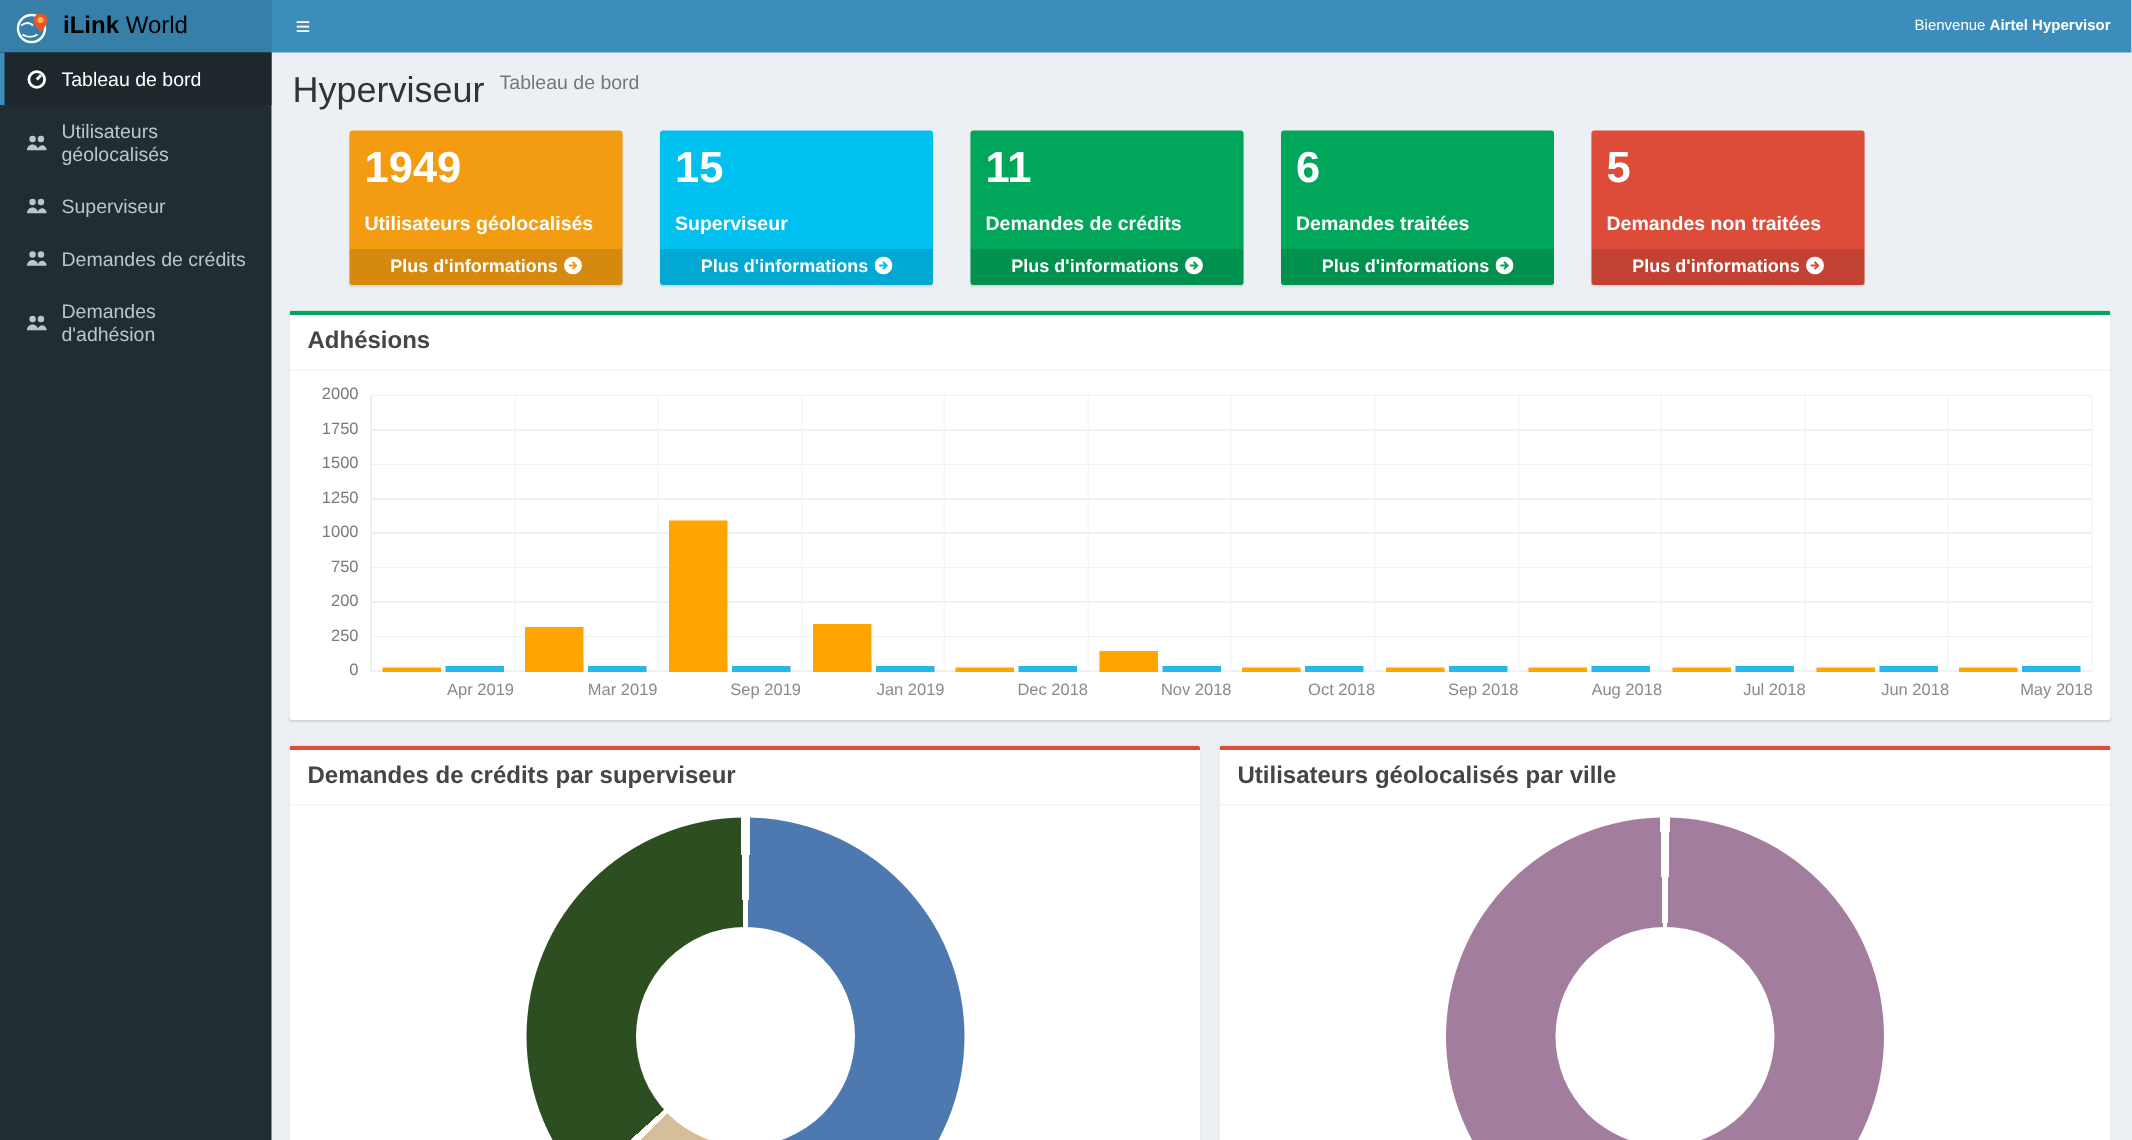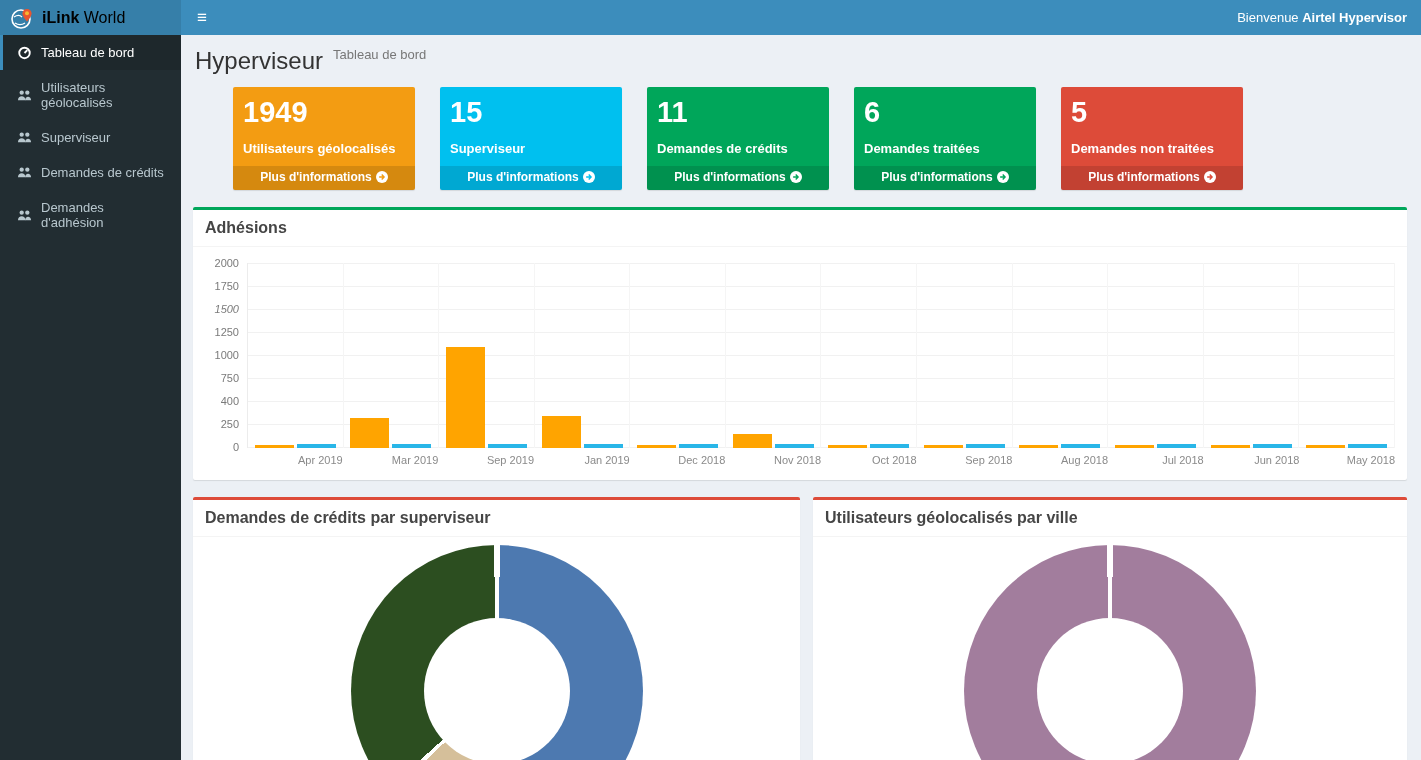--- a/index.html
+++ b/index.html
@@ -34,21 +34,21 @@
   .topbar {
     position: absolute; left: 181px; right: 0; top: 0; height: 35px;
     background: #3c8dbc; display: flex; align-items: center;
   }
   .hamburger {
     width: 42px; height: 35px; color: #fff; display: flex;
     align-items: center; justify-content: center; cursor: pointer;
     font-size: 17px; line-height: 1;
   }
   .welcome {
-    margin-left: auto; padding-right: 14px; color: #fff; font-size: 13px;
+    margin-left: auto; padding-right: 14px; color: #fff; font-size: 10px;
   }
   .welcome b { font-weight: bold; }
 
   
   .main { position: absolute; left: 181px; top: 35px; right: 0; bottom: 0; padding: 8px 14px 0 12px; }
   .page-head { display: flex; align-items: flex-start; gap: 10px; margin: 4px 0 12px 2px; }
   .page-title { font-size: 24px; color: #333; font-weight: 400; }
   .page-subtitle { font-size: 13px; color: #777; }
 
   
@@ -256,25 +256,25 @@
       </div>
     </div>
 
   <section class="box success">
     <div class="box-header">Adhésions</div>
     <div class="box-body">
       <div class="chart-wrap">
         <div class="y-axis" id="y-axis">
             <span class="y-tick" style="top: 0px;">2000</span>
             <span class="y-tick" style="top: 23px;">1750</span>
-            <span class="y-tick" style="top: 46px; font-style: italic;">1500</span>
+            <span class="y-tick" style="top: 46px;">1500</span>
             <span class="y-tick" style="top: 69px;">1250</span>
             <span class="y-tick" style="top: 92px;">1000</span>
             <span class="y-tick" style="top: 115px;">750</span>
-            <span class="y-tick" style="top: 138px;">400</span>
+            <span class="y-tick" style="top: 138px;">200</span>
             <span class="y-tick" style="top: 161px;">250</span>
             <span class="y-tick" style="top: 184px;">0</span>
           </div>
         <div class="plot-area">
           <div class="plot" id="plot">
               <div class="bar-group">
                 <div class="bar" style="height: 2.76px; background: rgb(255, 164, 0);"></div>
                 <div class="bar" style="height: 3.68px; background: rgb(41, 182, 232);"></div>
               </div>
               <div class="bar-group">

